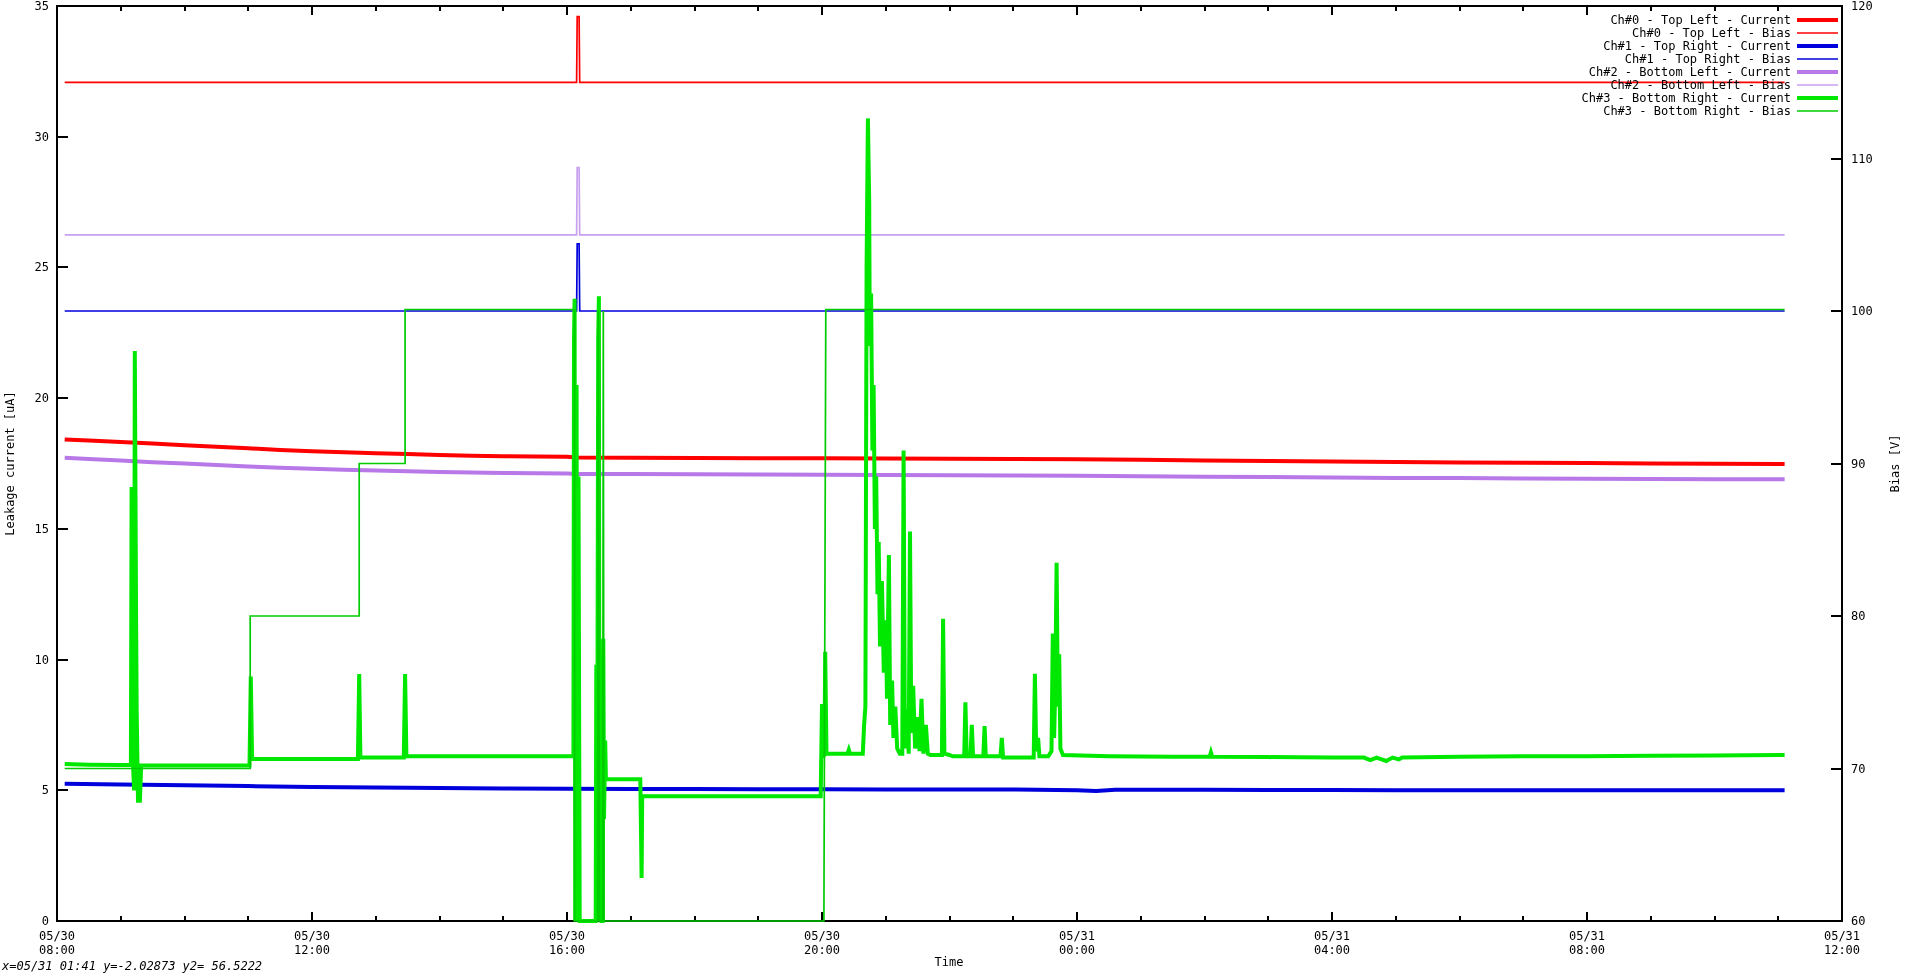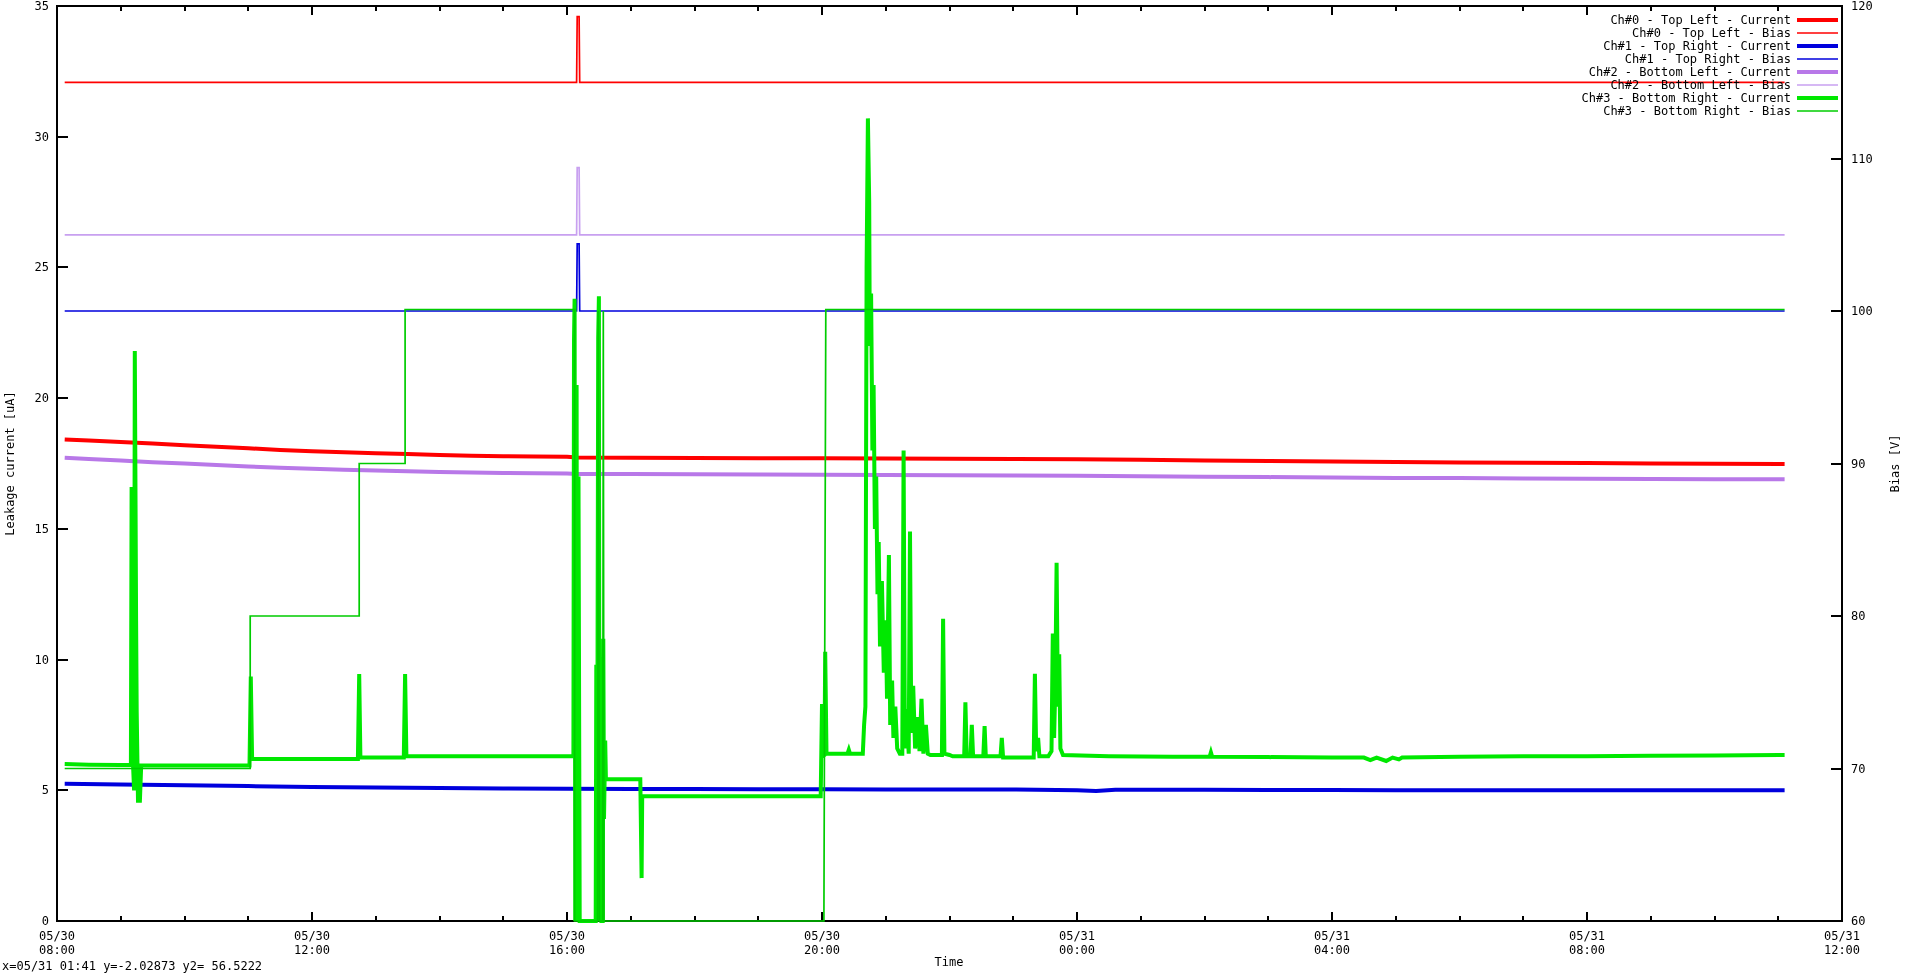--- a/index.html
+++ b/index.html
@@ -1,21 +1,21 @@
 <!DOCTYPE html>
 <html><head>
 <meta charset="utf-8">
 <style>
   html,body{margin:0;padding:0;background:#ffffff;width:1920px;height:977px;overflow:hidden;}
   .screen{position:relative;width:1920px;height:977px;background:#fff;
           font-family:"DejaVu Sans Mono","Liberation Mono",monospace;}
   #plot{position:absolute;left:0;top:0;}
   .lbl{font-family:"DejaVu Sans Mono","Liberation Mono",monospace;font-size:12px;fill:#000000;}
   .tick{stroke:#000000;stroke-width:2;shape-rendering:crispEdges;}
-  #cursor-readout{position:absolute;left:2px;top:959px;font-size:12px;color:#000;white-space:pre;}
+  #cursor-readout{position:absolute;left:2px;top:959px;font-size:12px;color:#000;white-space:pre;font-style:italic;}
 </style>
 </head>
 <body>
 
 <div class="screen">
   <svg id="plot" width="1920" height="977" viewBox="0 0 1920 977">
       <rect x="57" y="6" width="1785" height="915" fill="none" stroke="#000" stroke-width="2" shape-rendering="crispEdges"></rect>
       <line class="tick" x1="57" y1="921" x2="57" y2="912"></line>
       <line class="tick" x1="57" y1="6" x2="57" y2="15"></line>
       <text class="lbl" x="57" y="940" text-anchor="middle">05/30</text>

